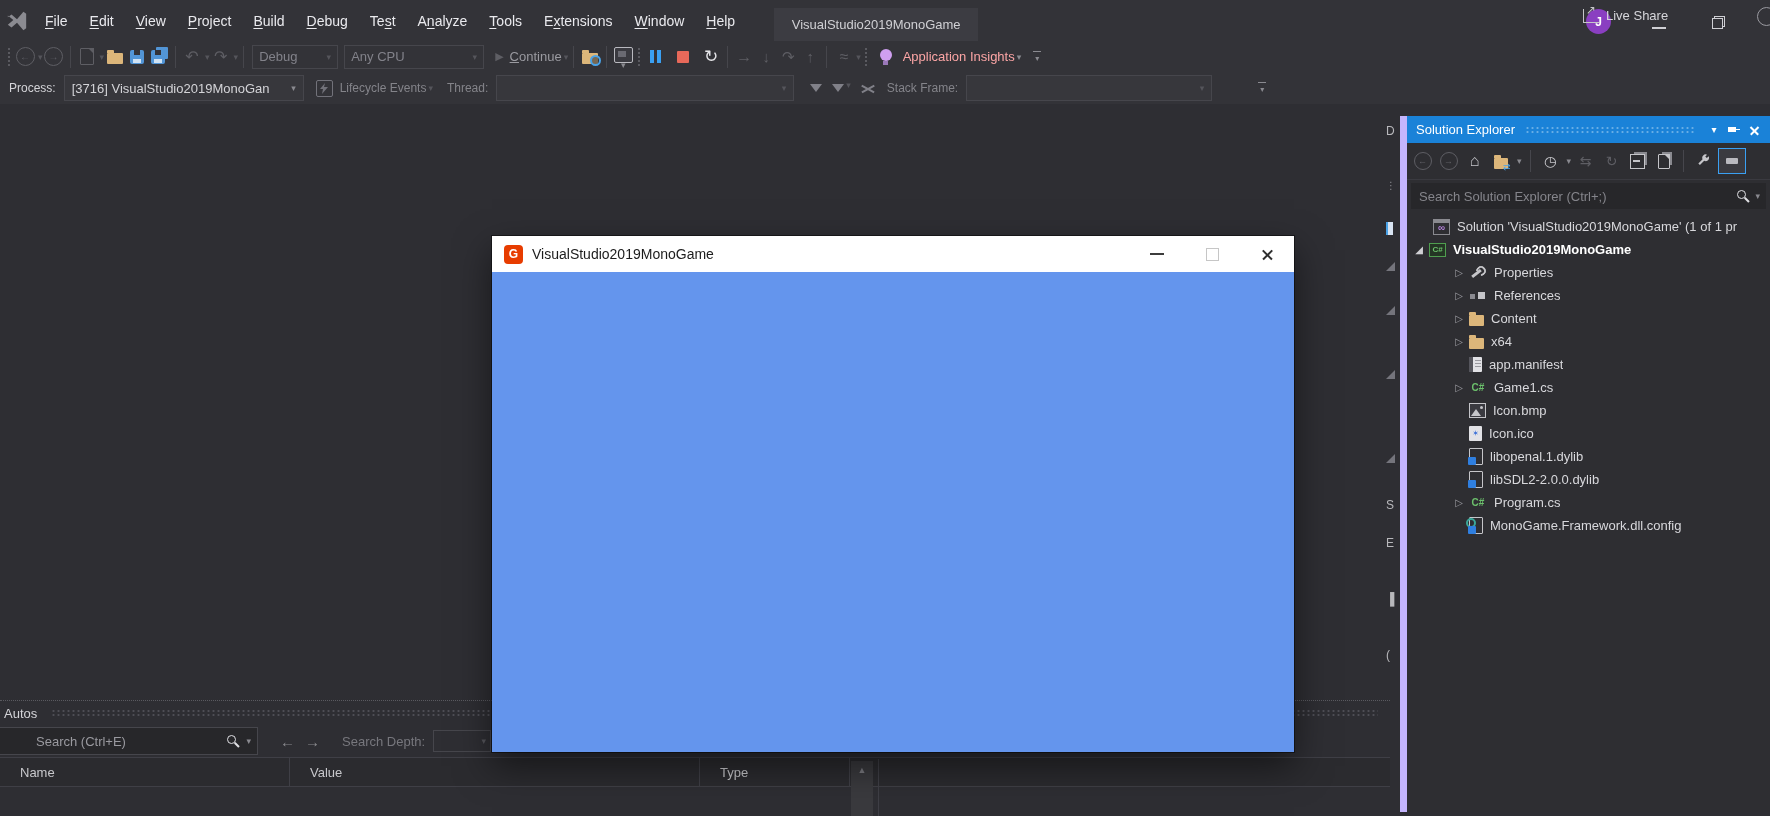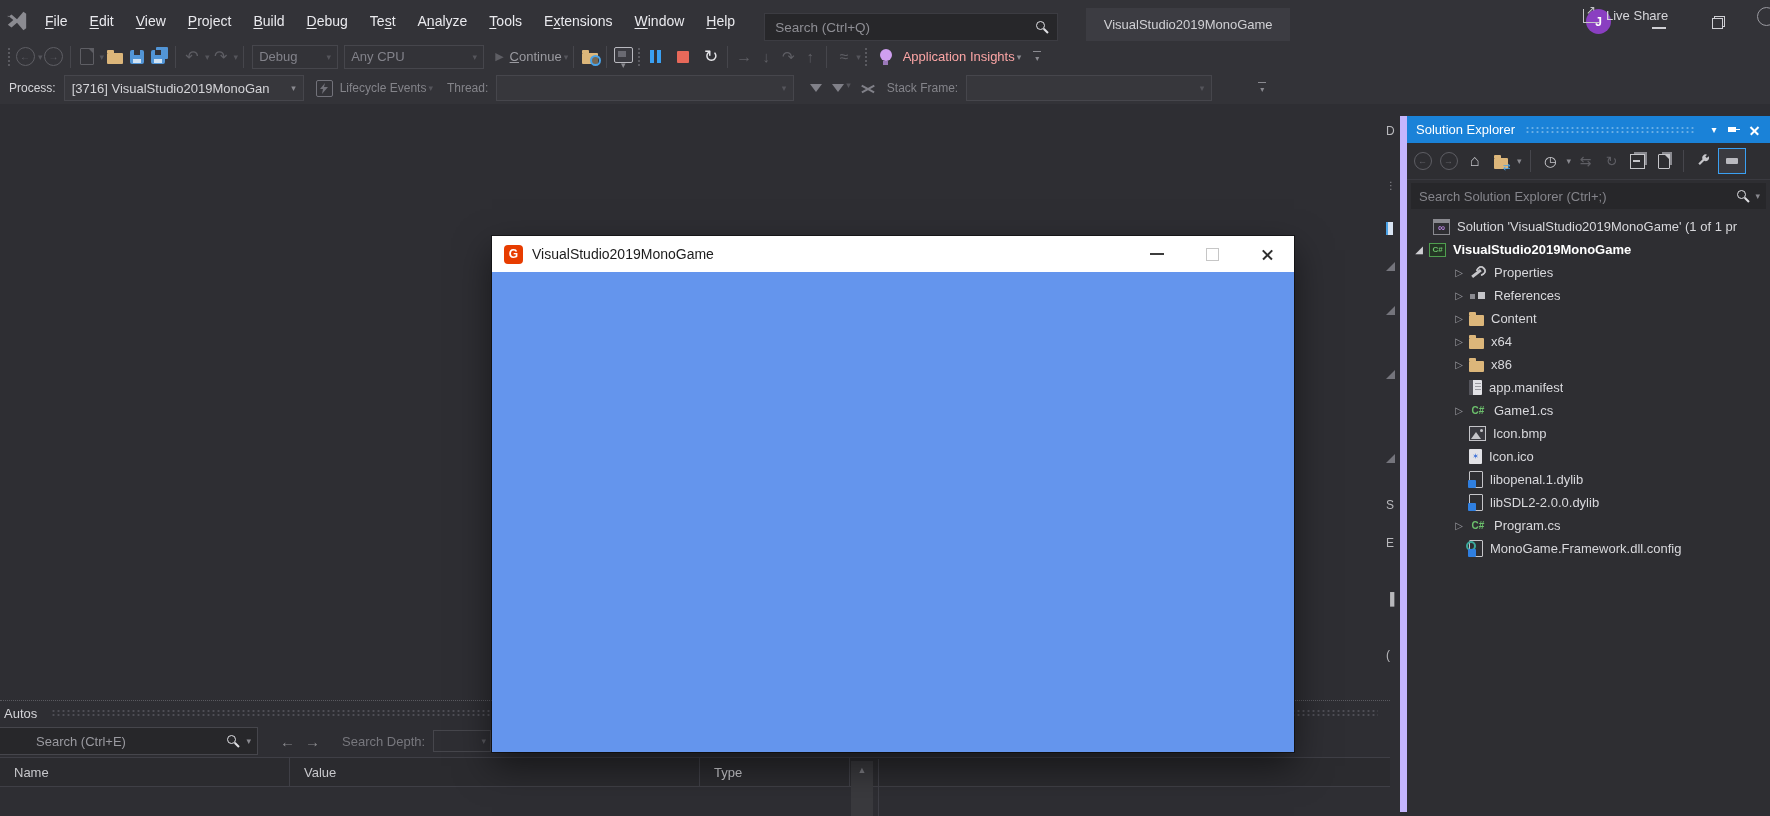--- a/index.html
+++ b/index.html
@@ -177,21 +177,21 @@
      display:flex;align-items:center;padding:0 6px;box-sizing:border-box;}
   .bp-search input{flex:1;background:transparent;border:none;outline:none;color:#c8c8cc;font:13px "Liberation Sans",sans-serif;margin-left:31px;}
   .bp-search input::placeholder{color:#9a9aa0;}
   .nav-arr{font-size:15px;color:#8a8a8e;margin-left:22px;}
   .nav-arr + .nav-arr{margin-left:10px;}
   .depth-lbl{margin-left:22px;color:#77777d;font-size:13px;}
   .depth-dd{margin-left:8px;width:58px;height:22px;border:1px solid #46464c;background:#2e2e33;
      display:flex;align-items:center;justify-content:flex-end;padding:0 4px;box-sizing:border-box;}
   .grid-head{height:28px;border-top:1px solid #3f3f46;border-bottom:1px solid #3f3f46;background:#2b2b2f;
      display:flex;align-items:center;}
-  .col{height:100%;display:flex;align-items:center;padding-left:14px;box-sizing:border-box;
+  .col{height:100%;display:flex;align-items:center;padding-left:20px;box-sizing:border-box;
        border-right:1px solid #3f3f46;color:#c8c8cc;font-size:13px;}
   .vscroll{position:absolute;left:851px;top:60px;width:22px;height:56px;background:#3a3a3e;}
   .vscroll .up{display:block;text-align:center;font-size:9px;color:#7a7a80;padding-top:4px;}
   .pane-div{position:absolute;left:878px;top:58px;width:1px;height:58px;background:#3f3f46;}
 
   
   .gamewin{left:492px;top:236px;width:802px;height:516px;background:#6495ed;
      box-shadow:0 0 0 1px rgba(0,0,0,.45),0 14px 34px rgba(0,0,0,.5);}
   .gw-title{height:36px;background:#ffffff;display:flex;align-items:center;padding:0 12px;}
   .mg-logo{width:19px;height:19px;border-radius:4px;background:#e73c00;color:#fff;font-weight:bold;
@@ -257,24 +257,20 @@
 
         <div class="menu-item">
           <span><span></span><u>W</u><span>indow</span></span>
         </div>
 
         <div class="menu-item">
           <span><span></span><u>H</u><span>elp</span></span>
         </div>
 
     </div>
-    <div class="qsearch">
-      <input type="text" placeholder="Search (Ctrl+Q)" style="">
-      <span class="mag"></span>
-    </div>
     <div class="wtitle-box">VisualStudio2019MonoGame</div>
     <div class="avatar">J</div>
     <div class="win-min"></div>
     <div class="win-restore"></div>
   </div>
 
   <div class="toolbar abs">
     <span class="drag-dots"></span>
     <span class="tbtn dis">
         <span class="circ">←</span>
@@ -539,25 +535,20 @@
           <span class="ticon" data-icon="folder"></span>
           <span class="tlabel">Content</span>
         </div>
 
         <div class="tree-row" data-lvl="1" data-b="0">
           <span class="exp" data-exp="collapsed"></span>
           <span class="ticon" data-icon="folder"></span>
           <span class="tlabel">x64</span>
         </div>
 
-        <div class="tree-row" data-lvl="1" data-b="0">
-          <span class="exp" data-exp="collapsed"></span>
-          <span class="ticon" data-icon="folder"></span>
-          <span class="tlabel">x86</span>
-        </div>
 
         <div class="tree-row" data-lvl="1" data-b="0">
           <span class="exp" data-exp="none"></span>
           <span class="ticon" data-icon="manifest"></span>
           <span class="tlabel">app.manifest</span>
         </div>
 
         <div class="tree-row" data-lvl="1" data-b="0">
           <span class="exp" data-exp="collapsed"></span>
           <span class="ticon" data-icon="cs"></span>

